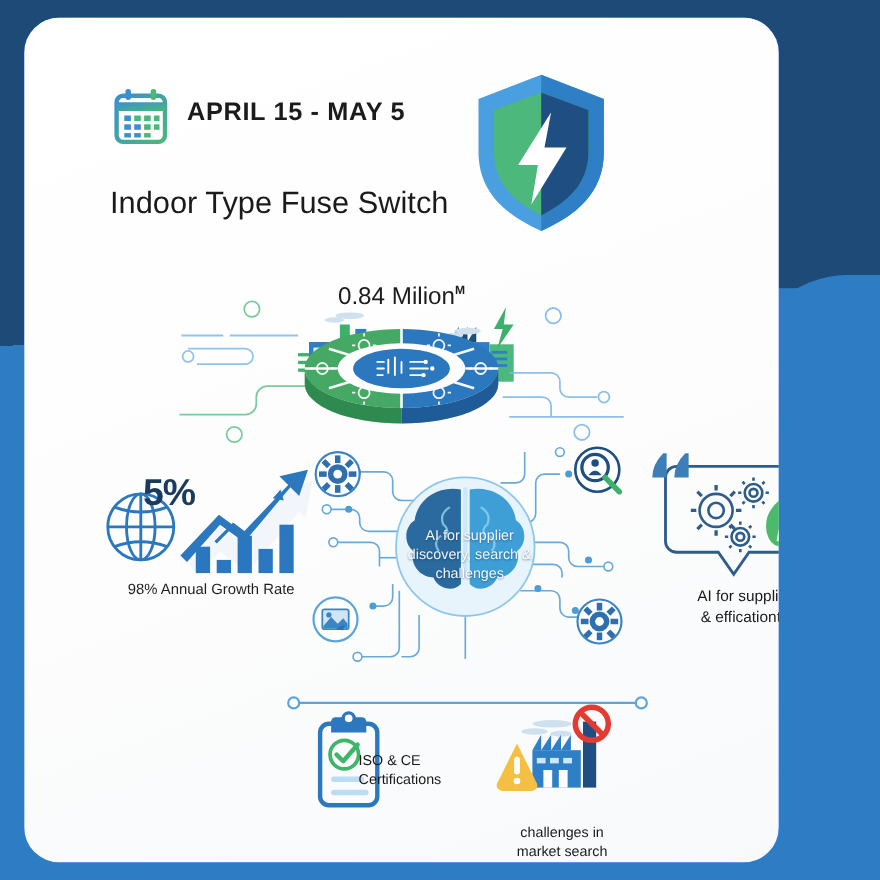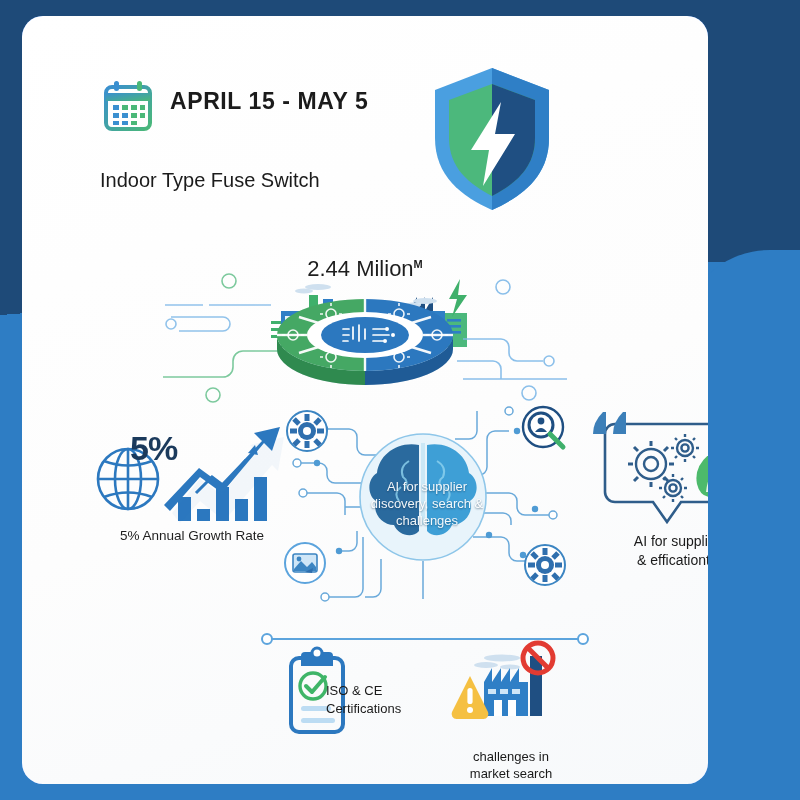--- a/index.html
+++ b/index.html
@@ -14,29 +14,29 @@
   .frame-navy{position:absolute;inset:0;background:#1e4a78;}
   .frame-blue{position:absolute;left:0;top:300px;width:800px;height:500px;background:#2e7dc4;}
   .frame-blue-tri{position:absolute;left:0;top:255px;width:800px;height:60px;
      background:linear-gradient(to bottom right,#1e4a78 0 50%,#2e7dc4 50% 100%);}
   .frame-blue-right{position:absolute;right:0;top:250px;width:120px;height:300px;
      background:#2e7dc4;border-top-left-radius:90px;border-bottom-left-radius:0;}
   .frame-navy-rightcap{position:absolute;right:0;top:0;width:120px;height:262px;background:#1e4a78;
      border-bottom-left-radius:0;}
 
   .card{position:absolute;left:22px;top:16px;width:686px;height:768px;
-     background:#3b82f6;border-radius:21px;overflow:hidden;}
+     background:#3b82f6;border-radius:32px;overflow:hidden;}
   .card::after{content:"";position:absolute;inset:0;
      background:linear-gradient(160deg,#ffffff 0%,#fdfdfd 55%,#f7f9fb 100%);pointer-events:none;}
   .card > *{position:relative;z-index:2;}
 
   
   .hdr-date{position:absolute;left:148px;top:72px;font-size:23px;font-weight:700;
      letter-spacing:.6px;color:#1b1b1b;white-space:nowrap;}
-  .hdr-title{position:absolute;left:78px;top:153px;font-size:20px;font-weight:400;
+  .hdr-title{position:absolute;left:78px;top:153px;font-size:28px;font-weight:400;
      color:#1b1b1b;white-space:nowrap;}
   .cal-icon{position:absolute;left:78px;top:63px;}
   .shield-icon{position:absolute;left:405px;top:48px;}
 
   
   .donut-metric{position:absolute;left:0;right:0;top:240px;text-align:center;
      font-size:22px;color:#1d1d1d;font-weight:400;}
   .donut-metric sup{font-size:11px;font-weight:700;vertical-align:super;}
   .donut-wrap{position:absolute;left:141px;top:253px;}
 
@@ -121,21 +121,21 @@
       <svg width="130" height="150" viewBox="0 0 130 150">
         <path d="M65 4 L122 26 V74 C122 112 96 132 65 146 C34 132 8 112 8 74 V26 Z" fill="#4a9fe0"></path>
         <path d="M65 4 L122 26 V74 C122 112 96 132 65 146 Z" fill="#2f7fc6"></path>
         <path d="M65 20 L108 36 V74 C108 104 88 120 65 132 C42 120 22 104 22 74 V36 Z" fill="#4cb87c"></path>
         <path d="M65 20 L108 36 V74 C108 104 88 120 65 132 Z" fill="#1f4f82"></path>
         <path d="M74 38 L44 86 H62 L56 122 L88 70 H68 Z" fill="#ffffff"></path>
       </svg>
     </div>
 
     <div class="donut-metric">
-      <span>2.44 Milion</span><sup>M</sup>
+      <span>0.84 Milion</span><sup>M</sup>
     </div>
 
     <div class="donut-wrap">
       <svg width="404" height="130" viewBox="0 0 404 130">
 
         <g stroke="#7fb9e8" stroke-width="1.6" fill="none" opacity=".85">
           <path d="M46 36 H108"></path>
           <path d="M8 48 H60 a7 7 0 0 1 0 14 H16"></path>
           <circle cx="8" cy="55" r="5" stroke="#7fb9e8" fill="#fff"></circle>
           <path d="M2 36 H40"></path>
@@ -259,21 +259,21 @@
           <rect x="147" y="78" width="13" height="22"></rect>
           <rect x="166" y="56" width="13" height="44"></rect>
           <path d="M84 92 L112 58 L134 74 L168 30 L162 24 L196 16 L190 50 L184 44 L136 100 L112 80 L92 102 Z" opacity=".05"></path>
           <path d="M82 90 L112 56 L134 72 L176 22 L184 30 L192 6 L166 12 L174 20 L133 63 L111 47 L76 84 Z"></path>
           <path d="M108 72 l16 -16 l12 9 l22 -26" stroke="#2c78bf" stroke-width="3" fill="none"></path>
           <path d="M160 32 l10 2 l-3 -10 z"></path>
         </g>
       </svg>
     </div>
     <div class="growth-pct">5%</div>
-    <div class="growth-cap">5% Annual Growth Rate</div>
+    <div class="growth-cap">98% Annual Growth Rate</div>
 
     <div class="brain-wrap">
       <svg width="300" height="200" viewBox="0 0 300 200">
         <g stroke="#69a9da" stroke-width="1.5" fill="none">
           <path d="M50 28 H72 a8 8 0 0 1 8 8 v10 a8 8 0 0 0 8 8 H104"></path>
           <path d="M20 62 H42 a8 8 0 0 1 8 8 v4 a8 8 0 0 0 8 8 H92"></path>
           <path d="M26 92 H60 a8 8 0 0 1 8 8 v14"></path>
           <path d="M68 106 H86"></path>
           <path d="M60 150 H72 a8 8 0 0 0 8 -8 v-12"></path>
           <path d="M88 196 H96 a8 8 0 0 0 8 -8 v-30"></path>

